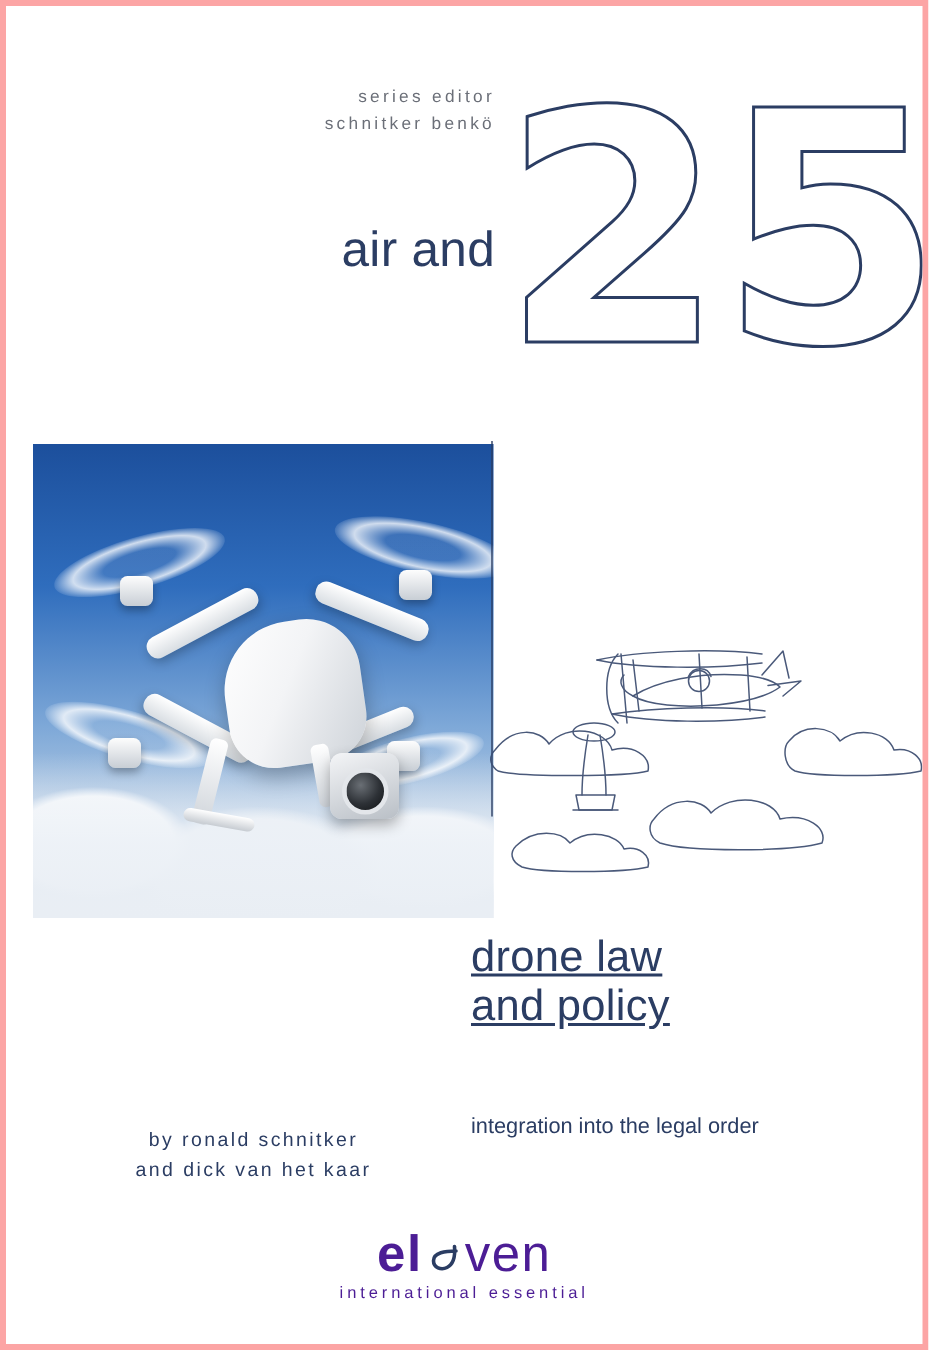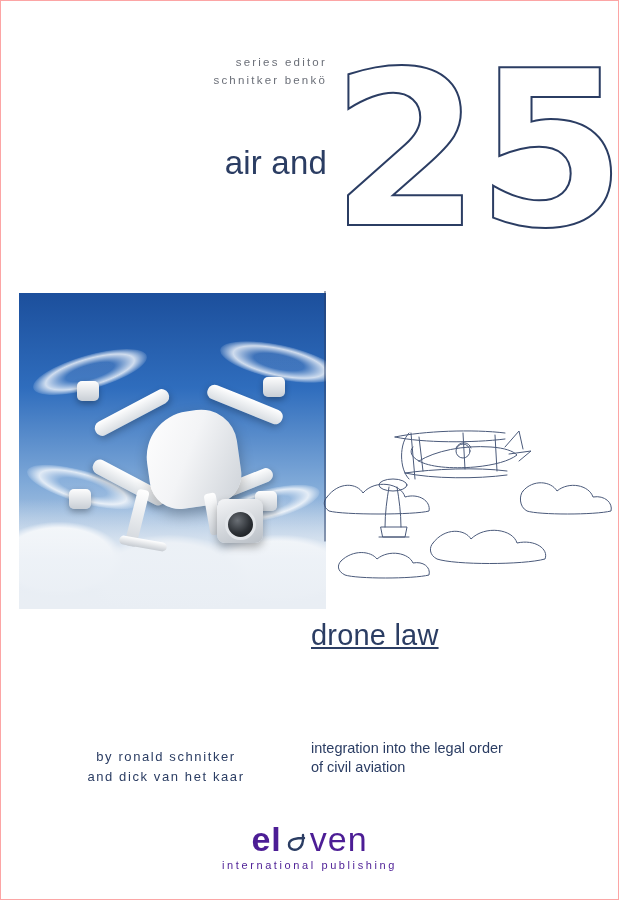--- a/index.html
+++ b/index.html
@@ -9,21 +9,21 @@
   }
   body {
     font-family: "Liberation Sans", sans-serif;
   }
   .cover {
     position: relative;
     width: 619px;
     height: 900px;
     background: #ffffff;
     overflow: hidden;
-    border: 1px solid #fca5a5;
+    border: 4px solid #fca5a5;
     box-sizing: border-box;
   }
 
   
   .series-editor {
     position: absolute;
     top: 52px;
     left: 0;
     width: 326px;
     text-align: right;
@@ -316,36 +316,36 @@
 
       <path d="M4 206 C16 190 34 192 40 202 C52 188 78 192 82 206 C96 202 108 210 106 220 C92 224 20 224 6 220 C0 216 0 210 4 206 Z"></path>
       <path d="M110 252 C122 236 142 238 148 248 C162 234 190 238 194 252 C212 248 226 258 222 268 C200 274 132 274 114 268 C106 264 106 256 110 252 Z"></path>
       <path d="M18 270 C30 258 48 260 54 268 C66 258 86 262 90 272 C100 270 108 276 106 284 C90 288 34 288 22 284 C14 280 14 274 18 270 Z"></path>
       <path d="M200 200 C210 188 228 190 234 200 C246 190 266 194 270 206 C282 204 290 212 288 220 C272 224 216 224 204 220 C196 216 196 204 200 200 Z"></path>
     </g>
   </svg>
 
   <div class="book-title">
     <div>drone law</div>
+    <div>and policy</div>
   </div>
 
   <div class="subtitle">
     <div>integration into the legal order</div>
-    <div>of civil aviation</div>
   </div>
 
   <div class="authors">
     <div>by ronald schnitker</div>
     <div>and dick van het kaar</div>
   </div>
 
   <div class="publisher">
     <div class="pub-name">
       <span class="lead">el</span><svg class="pub-swirl" viewBox="0 0 26 26">
           <g fill="none" stroke="#2b3d63" stroke-width="2.4" stroke-linecap="round">
             <path d="M21 9 C14 9 6 10 6 15.5 C6 20 11 22 15 20 C19.5 17.8 20.5 12 20 6"></path>
           </g>
         </svg><span>ven</span>
     </div>
-    <div class="pub-tag">international publishing</div>
+    <div class="pub-tag">international essential</div>
   </div>
 
 </div>
 
 </body></html>

